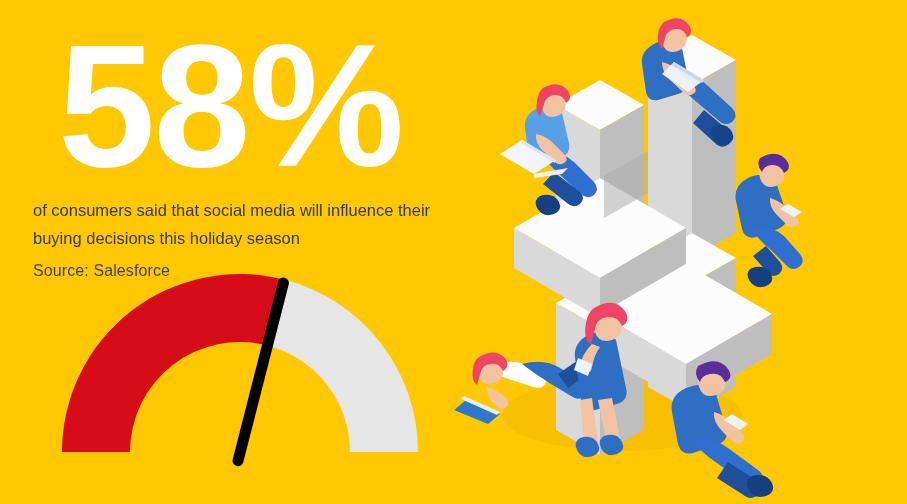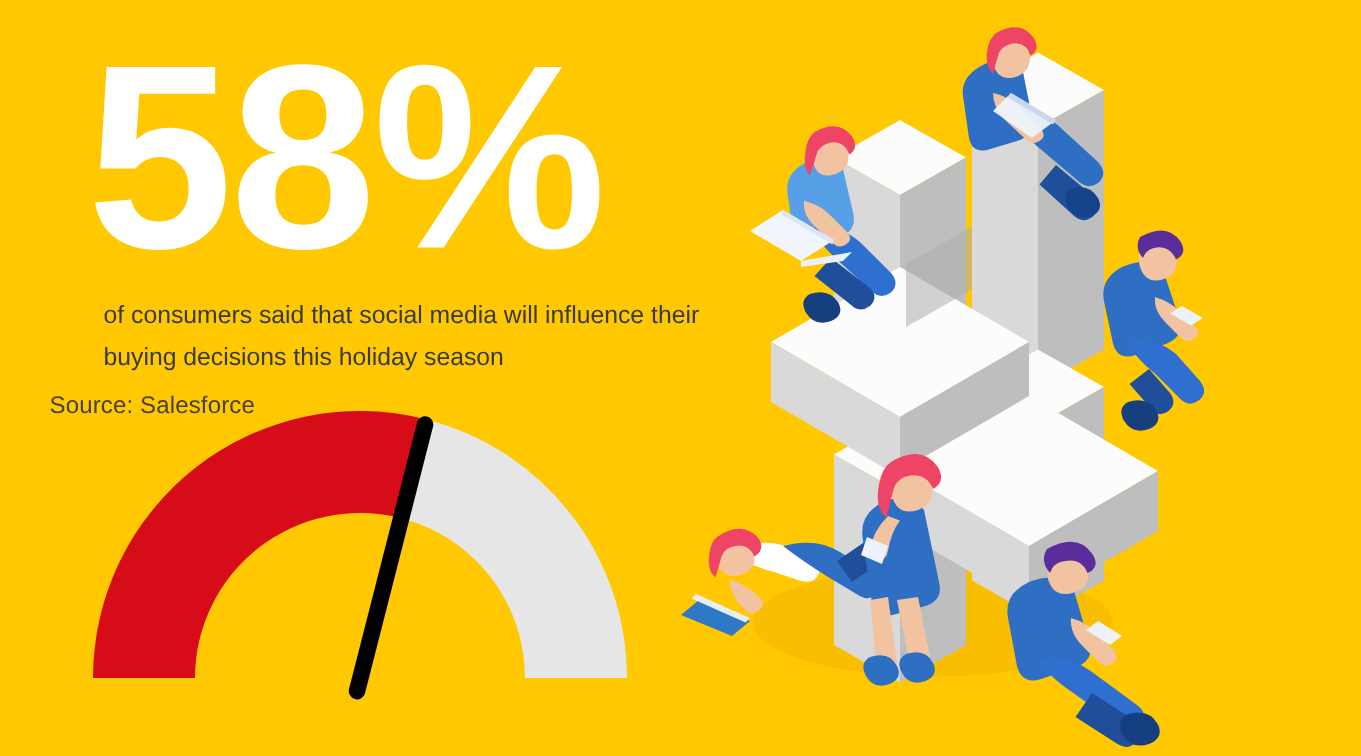--- a/index.html
+++ b/index.html
@@ -38,21 +38,20 @@
   }
   #headline {
     position: absolute;
     left: 33px;
     top: 196px;
     width: 410px;
     font-size: 16.5px;
     line-height: 1.72;
     color: #3A3A3A;
     font-weight: 500;
-    margin-left: 36px;
   }
   #source-line {
     position: absolute;
     left: 33px;
     top: 262px;
     font-size: 16px;
     color: #4A4135;
     letter-spacing: 0.1px;
   }
   #gauge-wrap {

